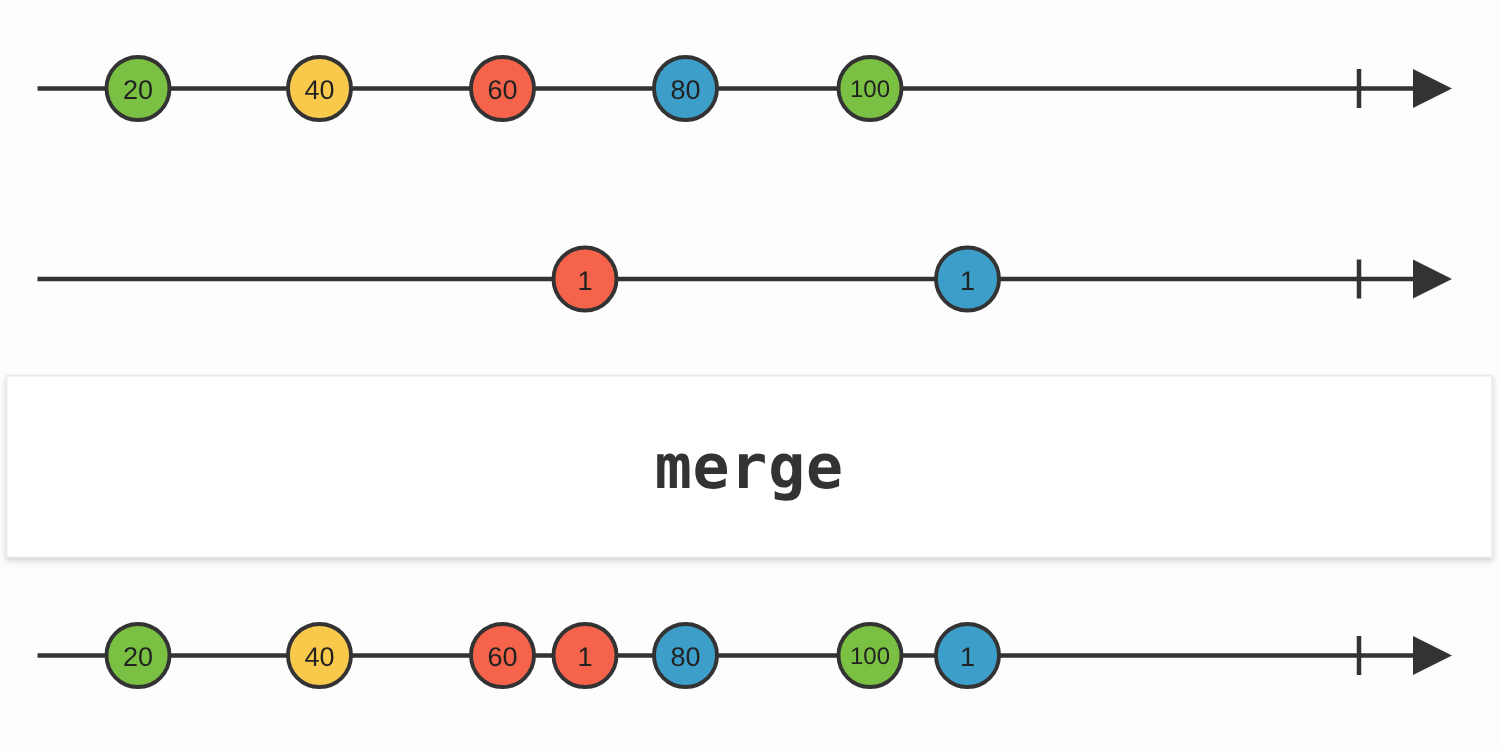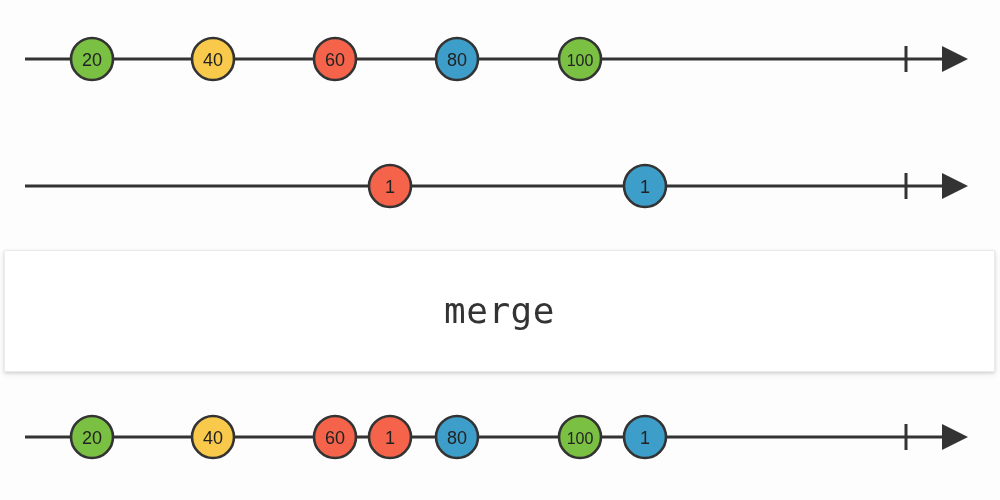--- a/index.html
+++ b/index.html
@@ -37,25 +37,26 @@
     background: #ffffff;
     border: 1px solid #ebebeb;
     box-sizing: border-box;
     box-shadow: 0 1px 3px rgba(0,0,0,0.13), 0 3px 6px rgba(0,0,0,0.07);
     display: flex;
     align-items: center;
     justify-content: center;
   }
   .merge-label {
     font-family: "DejaVu Sans Mono", "Liberation Mono", monospace;
-    font-size: 36px;
+    font-size: 41px;
     color: #333333;
     letter-spacing: 0.5px;
     line-height: 1;
     user-select: none;
+    font-weight: bold;
   }
   .node-text {
     font-family: "Liberation Sans", sans-serif;
     font-size: 18px;
     fill: #222222;
     text-anchor: middle;
     dominant-baseline: central;
   }
   .node-text.small {
     font-size: 18px;

